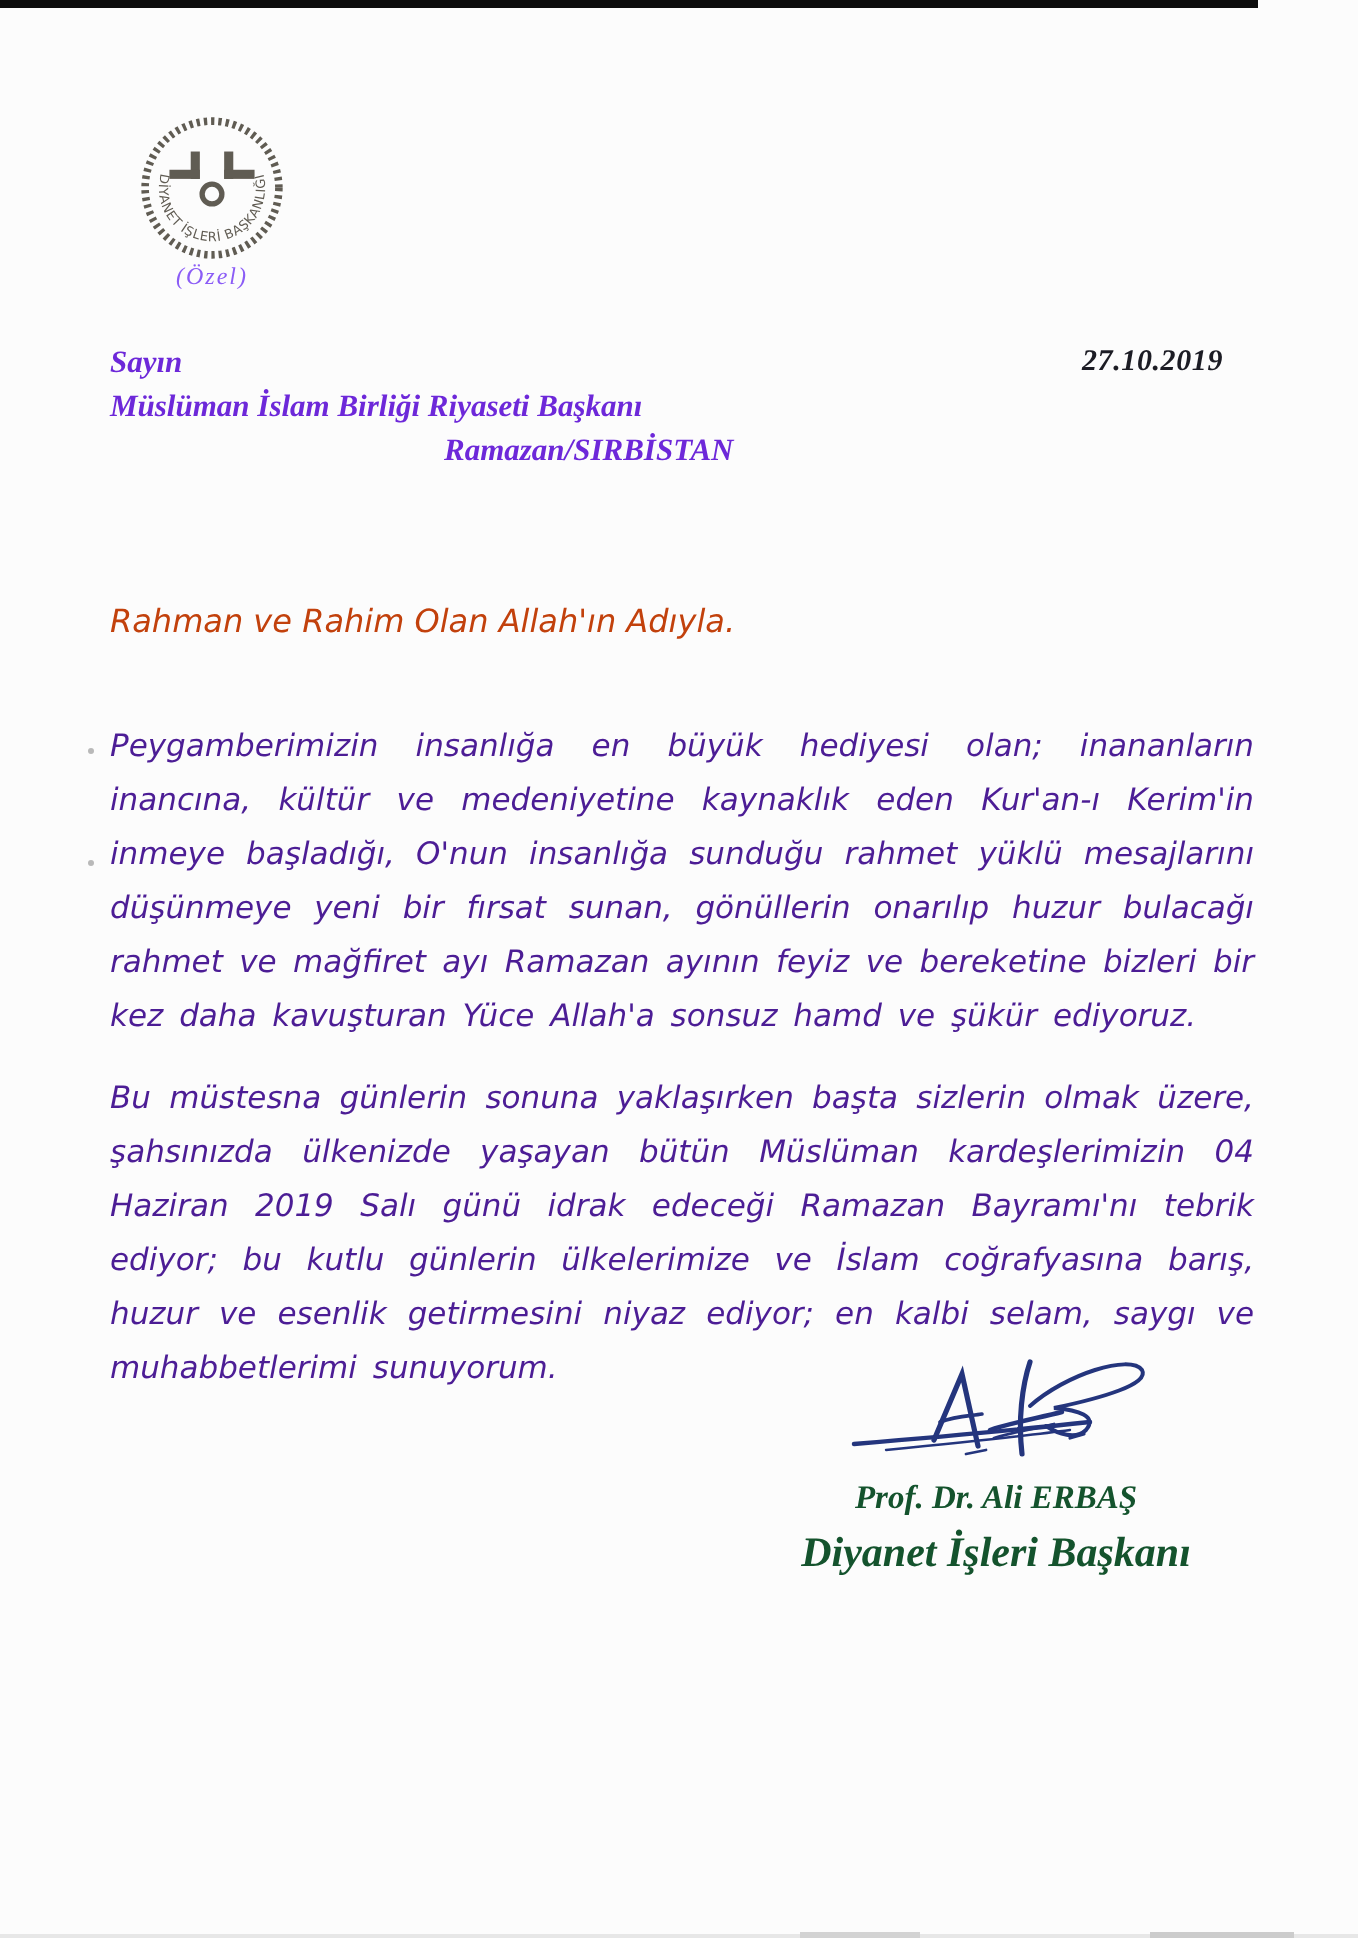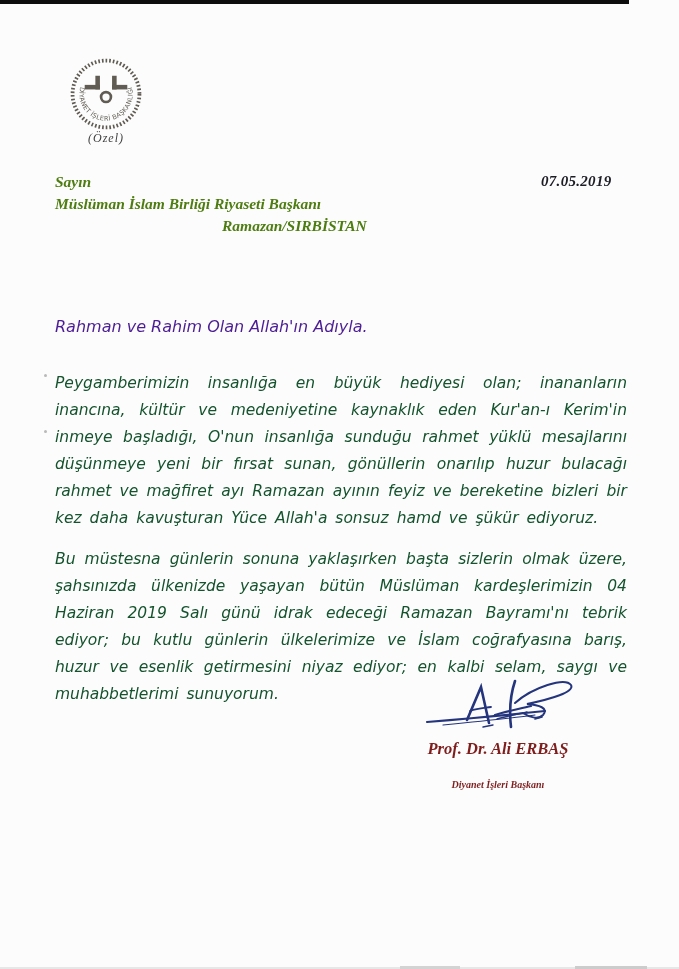--- a/index.html
+++ b/index.html
@@ -17,66 +17,66 @@
     position:absolute;bottom:0;left:0;width:679px;height:2px;background:#e7e7e7;
   }
   .scan-smudge-a{position:absolute;bottom:0;left:400px;width:60px;height:3px;background:#d3d3d3;}
   .scan-smudge-b{position:absolute;bottom:0;left:575px;width:72px;height:3px;background:#cccccc;}
 
   .stamp{position:absolute;left:68px;top:56px;width:76px;}
   .stamp svg{display:block;width:76px;height:76px;opacity:.88;}
   .stamp-ozel{
     margin-top:-1px;text-align:center;
     font:italic 12px "Liberation Serif",serif;
-    color:#404040;letter-spacing:1px;
+    color:#8b5cf6;letter-spacing:1px;
   }
 
   .date{
     position:absolute;left:541px;top:173px;
     font:italic 600 15px "Liberation Serif",serif;
     color:#1c1c24;letter-spacing:.3px;
   }
 
   .addr{
     position:absolute;left:55px;top:171px;
     font-style:italic;font-weight:bold;font-size:15.5px;
-    color:#4d7c0f;line-height:22px;
+    color:#6d28d9;line-height:22px;
   }
   .addr .loc{padding-left:167px;}
 
   .bismillah{
-    position:absolute;left:55px;top:317px;
+    position:absolute;left:55px;top:301px;
     font:italic 16px "DejaVu Sans",sans-serif;
-    color:#4c1d95;
+    color:#c2410c;
     text-align:center;
   }
 
   .para{
     position:absolute;left:55px;width:572px;
     font:italic 15.5px "DejaVu Sans",sans-serif;
-    color:#14532d;line-height:27px;
-    text-align:justify;word-spacing:3px;margin-top:10px;
+    color:#4c1d95;line-height:27px;
+    text-align:justify;word-spacing:3px;
   }
   .para1{top:360px;}
   .para2{top:536px;}
 
   .speck{position:absolute;width:3px;height:3px;border-radius:50%;background:#b9b9b9;}
   .speck1{left:44px;top:374px;}
   .speck2{left:44px;top:430px;}
 
   .sig-svg{position:absolute;left:423px;top:675px;width:156px;height:62px;}
 
   .sig-block{
     position:absolute;left:388px;top:739px;width:220px;
-    text-align:center;color:#7f1d1d;
+    text-align:center;color:#14532d;
     font-family:"Liberation Serif",serif;
     font-style:italic;font-weight:bold;
   }
   .sig-name{font-size:16.5px;}
-  .sig-title{font-size:10px;margin-top:20px;}
+  .sig-title{font-size:21px;margin-top:5px;}
 </style>
 </head>
 <body>
 
 <div class="page">
 
   <div class="scan-top-bar"></div>
   <div class="scan-bottom-line"></div>
   <div class="scan-smudge-a"></div>
   <div class="scan-smudge-b"></div>
@@ -95,21 +95,21 @@
       <circle cx="50" cy="54" r="6.5" fill="none" stroke="#4b463c" stroke-width="3.5"></circle>
 
       <path id="stampArc" d="M 19.7 32.5 A 35 35 0 1 0 80.3 32.5" fill="none"></path>
       <text font-family="DejaVu Sans, sans-serif" font-size="8.5" fill="#4b463c" letter-spacing="0.4">
         <textPath href="#stampArc" startOffset="50%" text-anchor="middle">DİYANET İŞLERİ BAŞKANLIĞI</textPath>
       </text>
     </svg>
     <div class="stamp-ozel">(Özel)</div>
   </div>
 
-  <div class="date">07.05.2019</div>
+  <div class="date">27.10.2019</div>
 
   <div class="addr">
     <div>Sayın</div>
     <div>Müslüman İslam Birliği Riyaseti Başkanı</div>
     <div class="loc">Ramazan/SIRBİSTAN</div>
   </div>
 
   <div class="bismillah">Rahman ve Rahim Olan Allah'ın Adıyla.</div>
 
   <div class="speck speck1"></div>

